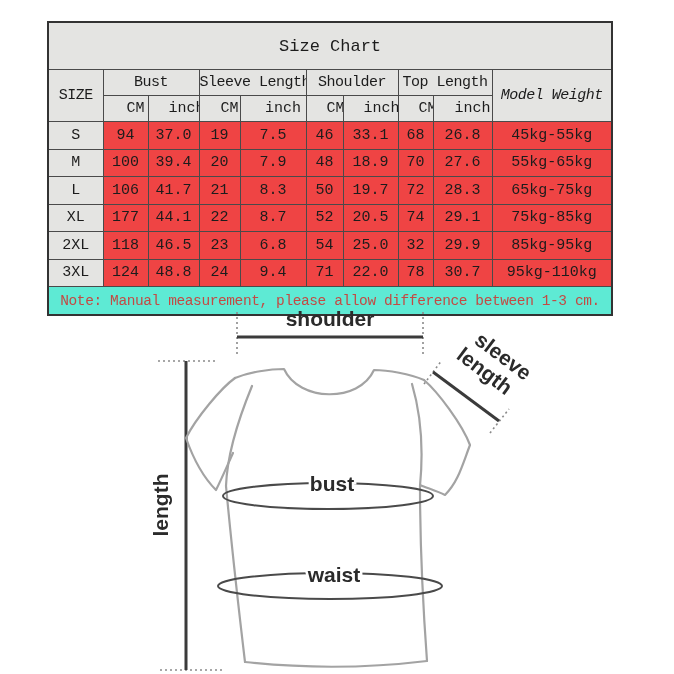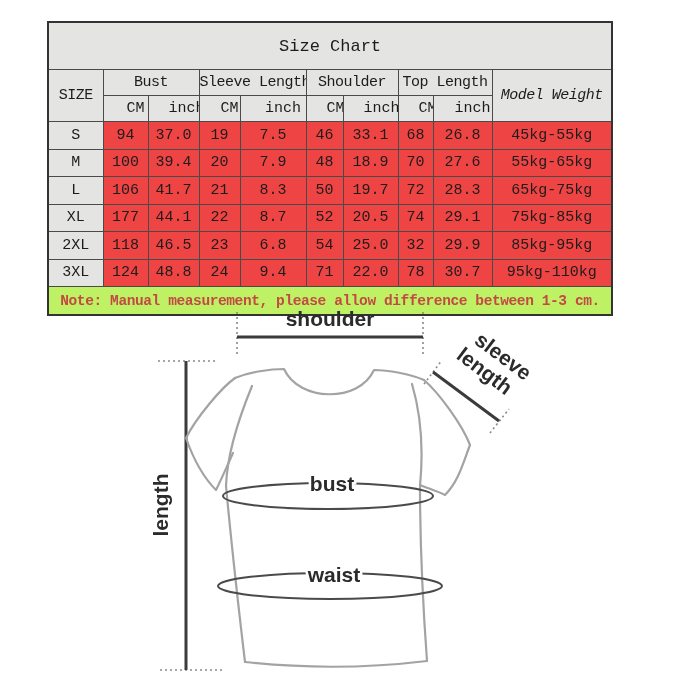--- a/index.html
+++ b/index.html
@@ -21,21 +21,21 @@
     padding:0;
   }
   .size-table{border:2px solid #333;}
   .row-title td{height:46px;font-size:17px;background:#e4e4e2;}
   .row-group th{height:25px;background:#e4e4e2;letter-spacing:-0.5px;}
   .row-units td{height:25px;background:#e4e4e2;padding-left:20px;}
   .cell-size-head{background:#e4e4e2;}
   .cell-mw-head{background:#e4e4e2;letter-spacing:-0.5px;font-style:italic;}
   .row-data td{height:26.5px;background:#ef4444;}
   .row-data td.cell-size{background:#e4e4e2;}
-  .row-note td{height:27px;background:#bef264;color:#c34a44;font-size:14.5px;letter-spacing:-0.4px;font-weight:bold;}
+  .row-note td{height:27px;background:#5eead4;color:#c34a44;font-size:14.5px;letter-spacing:-0.4px;}
   
   .diagram{position:absolute;left:0;top:300px;}
   .measure{stroke:#3b3b3b;stroke-width:3;fill:none;}
   .tick{stroke:#8a8a8a;stroke-width:1.6;stroke-dasharray:2 3;fill:none;}
   .shirt{stroke:#a3a3a3;stroke-width:2.2;fill:none;stroke-linecap:round;stroke-linejoin:round;}
   .girth{stroke:#4a4a4a;stroke-width:2;fill:none;}
   .dlabel{
     font-family:"Liberation Sans", sans-serif;font-weight:bold;
     font-size:21px;fill:#2b2b2b;
   }

